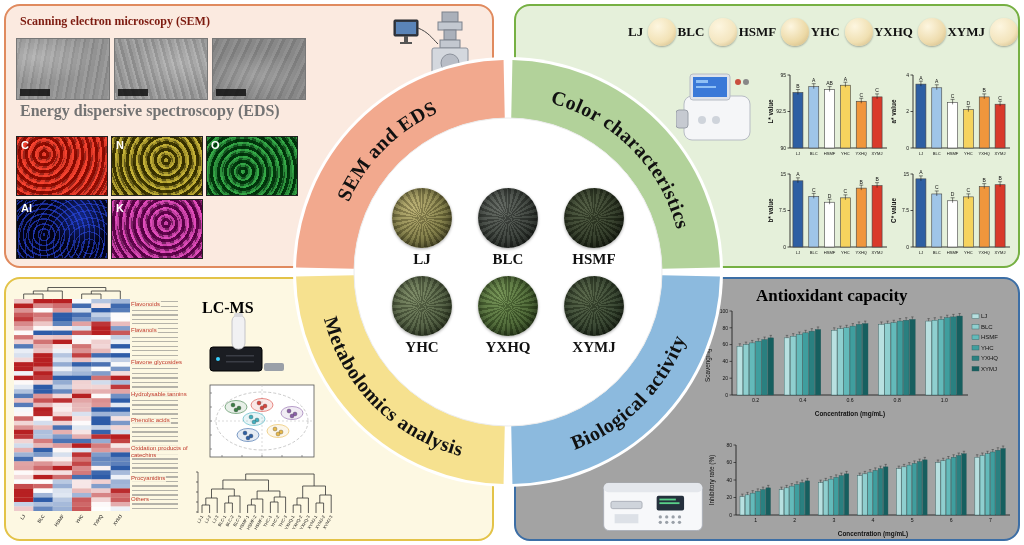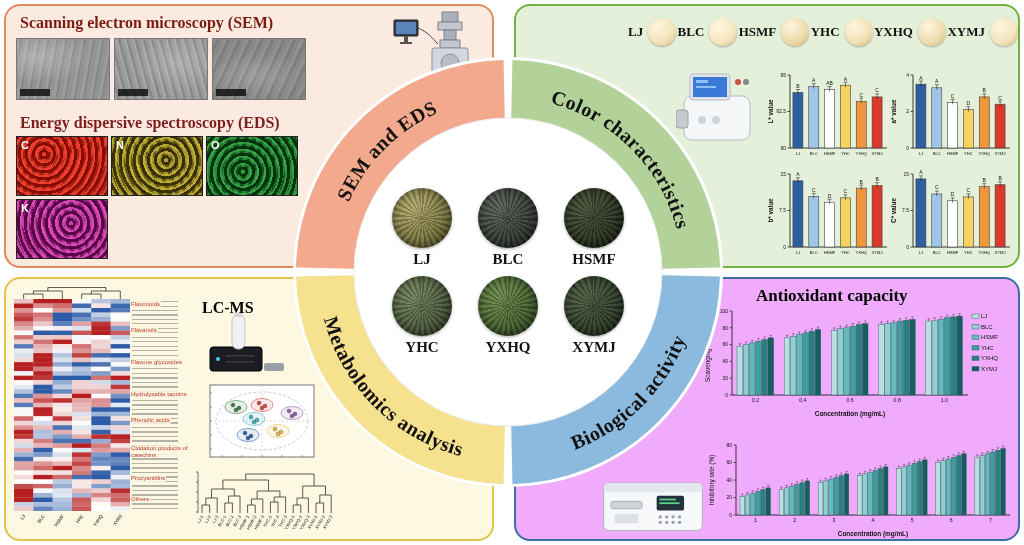--- a/index.html
+++ b/index.html
@@ -2,24 +2,24 @@
 <html><head>
 <meta charset="utf-8">
 <style>
   html,body{margin:0;padding:0;background:#fff;}
   .canvas{position:relative;width:1024px;height:545px;background:#fff;overflow:hidden;
           font-family:"Liberation Sans",sans-serif;}
   .panel{position:absolute;border-radius:16px;border:2px solid;box-sizing:border-box;}
   .tl{left:4px;top:4px;width:490px;height:264px;background:#fbeae0;border-color:#e08a5e;}
   .tr{left:514px;top:4px;width:506px;height:264px;background:#e5f0da;border-color:#76b043;}
   .bl{left:4px;top:277px;width:490px;height:264px;background:#fdf8e2;border-color:#e3c348;}
-  .br{left:514px;top:277px;width:506px;height:264px;background:#f0abfc;border-color:#3c6ea5;}
+  .br{left:514px;top:277px;width:506px;height:264px;background:#a3a3a3;border-color:#3c6ea5;}
   .ttl{position:absolute;font-family:"Liberation Serif",serif;font-weight:bold;margin:0;}
-  .ttl.sem{left:14px;top:8px;font-size:16px;color:#7d1b10;}
-  .ttl.eds{left:14px;top:108px;font-size:16px;color:#7f1d1d;}
+  .ttl.sem{left:14px;top:8px;font-size:12px;color:#7d1b10;}
+  .ttl.eds{left:14px;top:96px;font-size:16px;color:#737373;}
   .ttl.anti{left:240px;top:7px;font-size:17px;color:#000;}
   .ttl.amyl{left:250px;top:141px;font-size:17px;color:#000;}
   .sem-row{position:absolute;left:10px;top:32px;display:flex;gap:4px;}
   .sem-img{position:relative;width:94px;height:62px;border:1px solid #777;box-sizing:border-box;}
   .sem-img .chip{position:absolute;left:3px;bottom:3px;width:30px;height:7px;background:#111;opacity:.85;}
   .s1{background:radial-gradient(120% 80% at 20% 30%,rgba(255,255,255,.28),transparent 55%),
       repeating-linear-gradient(100deg,#9c9c9c 0 3px,#878787 3px 5px,#929292 5px 9px),#8f8f8f;}
   .s2{background:radial-gradient(100% 90% at 70% 40%,rgba(255,255,255,.22),transparent 55%),
       repeating-linear-gradient(75deg,#a6a6a6 0 2px,#8a8a8a 2px 5px,#9a9a9a 5px 8px),#989898;}
   .s3{background:radial-gradient(110% 80% at 45% 60%,rgba(255,255,255,.18),transparent 50%),
@@ -108,20 +108,23 @@
     <h2 class="ttl eds">Energy dispersive spectroscopy (EDS)</h2>
     <div class="eds-grid" id="edsGrid">
         <div class="eds-cell eds-C">
           <span>C</span>
         </div>
         <div class="eds-cell eds-N">
           <span>N</span>
         </div>
         <div class="eds-cell eds-O">
           <span>O</span>
+        </div>
+        <div class="eds-cell eds-Al">
+          <span>Al</span>
         </div>
         <div class="eds-cell eds-K">
           <span>K</span>
         </div>
       </div>
   </section>
 
   <section class="panel tr">
     <div class="chip-row" id="sampleRow">
         <div class="chip-item">

